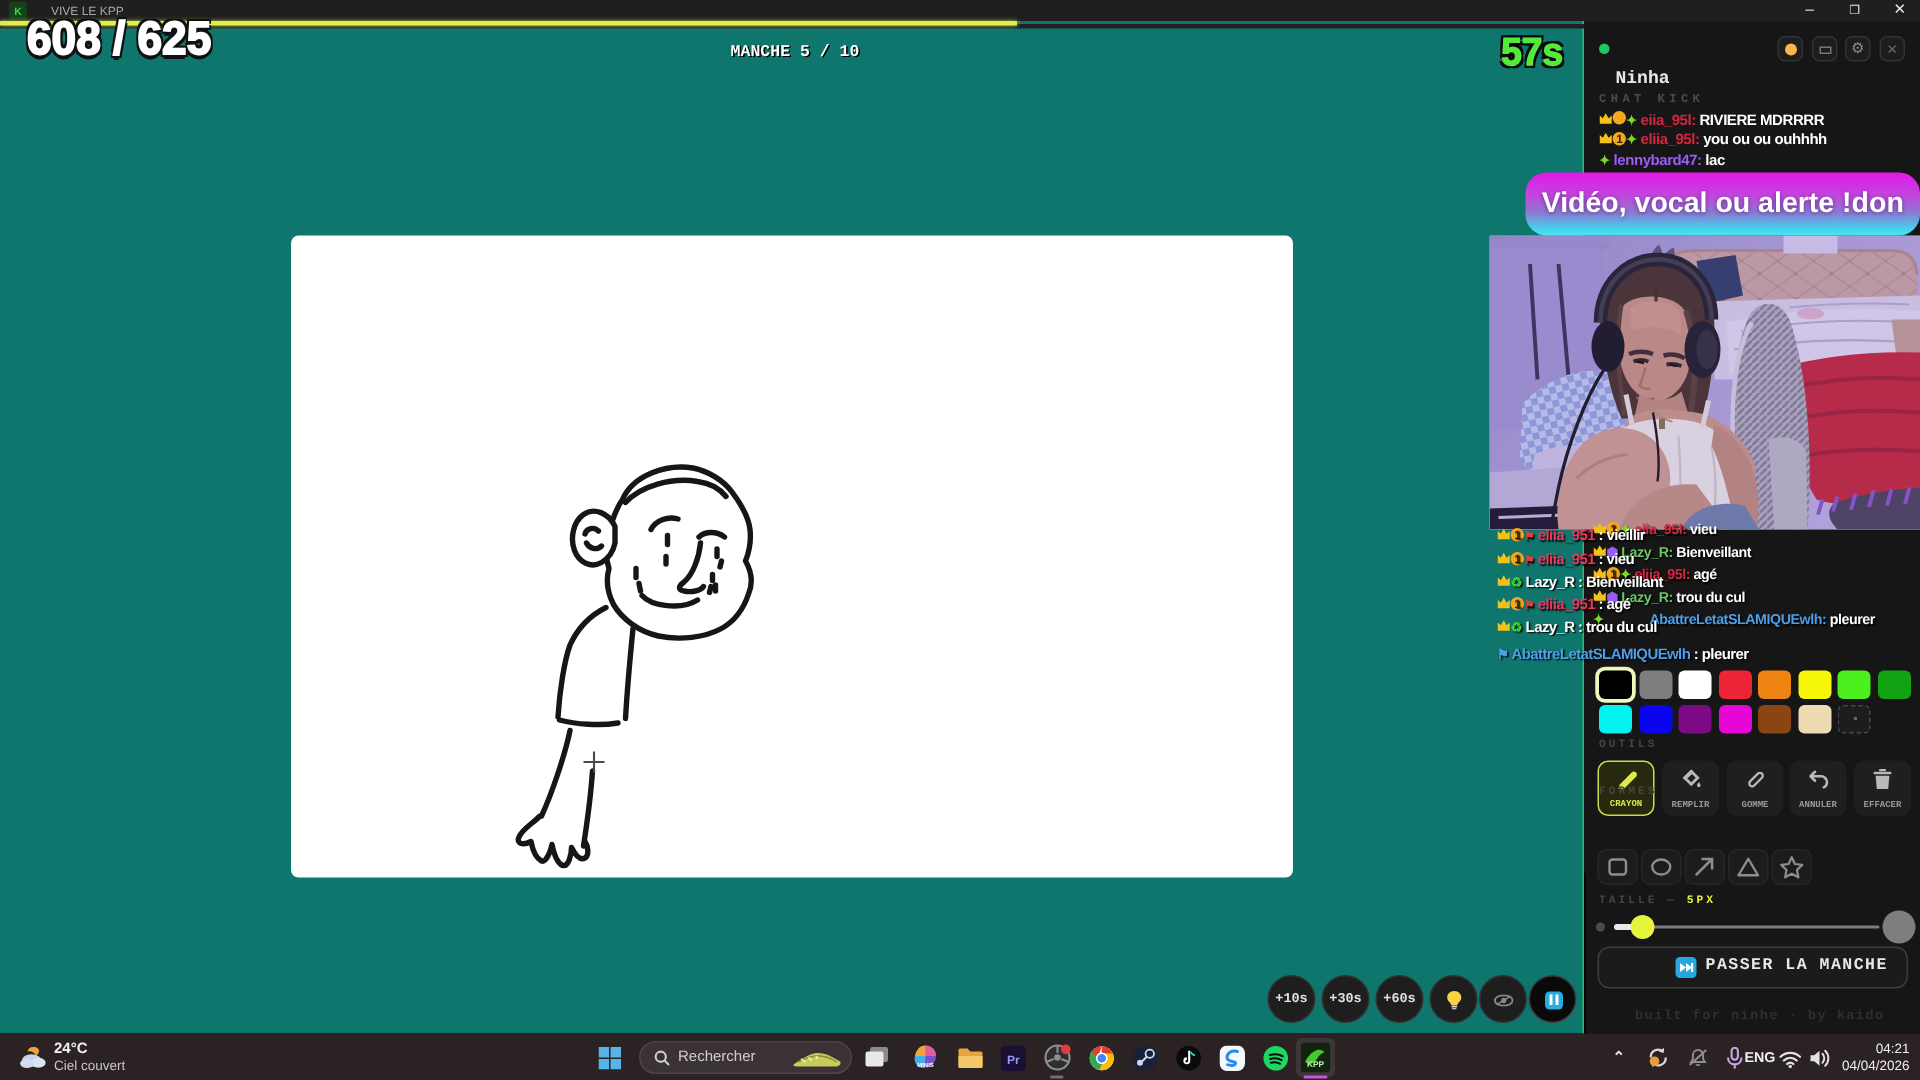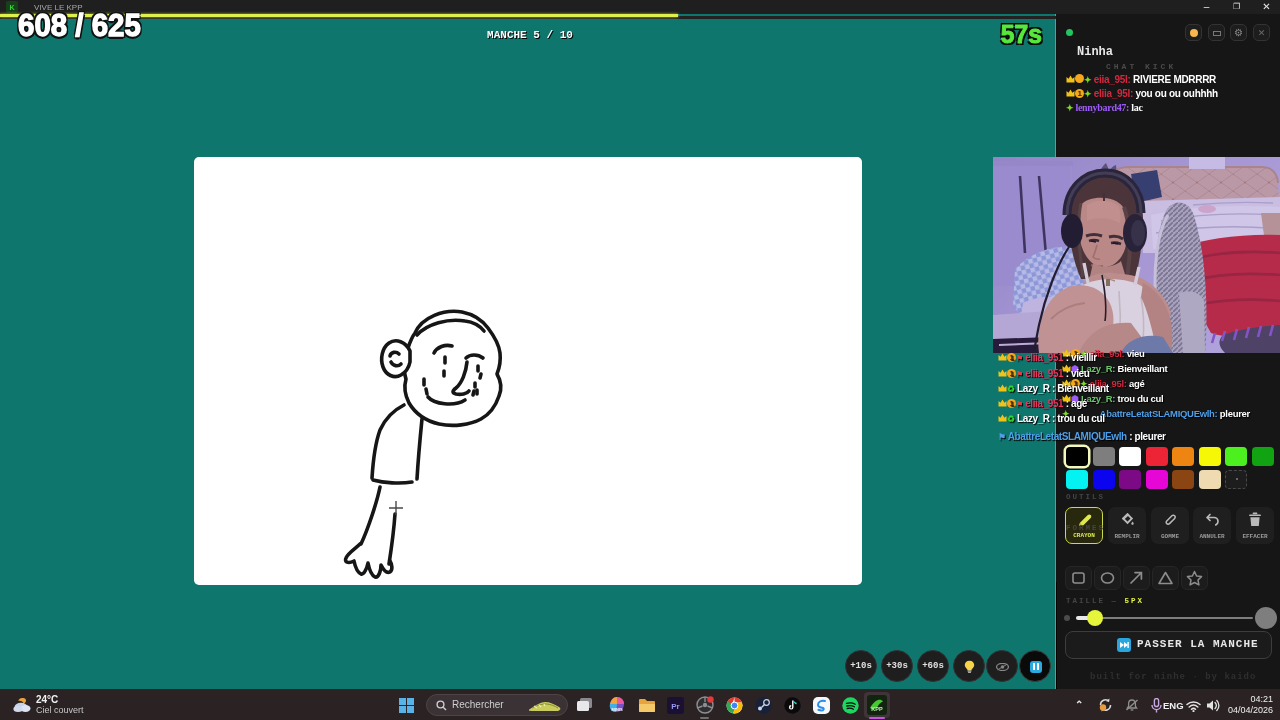--- a/index.html
+++ b/index.html
@@ -28,21 +28,21 @@
   
   .rbtn { position:absolute; top:636px; width:32px; height:32px; border-radius:50%; background:#1e1e1e; border:1px solid #313131;
           color:#e0e0e0; font-family:"Liberation Mono",monospace; font-weight:bold; font-size:9px; text-align:center; line-height:30px; }
 
   
   #sidebar { position:absolute; left:1057px; top:14px; width:223px; height:675px; background:#161616; }
   #ninhadot { position:absolute; left:1066px; top:29px; width:7px; height:7px; border-radius:50%; background:#22c55e; }
   #ninhatxt { position:absolute; left:1077px; top:27px; font-family:"Liberation Mono",monospace; font-size:12px; font-weight:bold; color:#e8e8e8;margin-top:18px; }
   .topbtn { position:absolute; top:24px; width:17px; height:17px; border-radius:5px; border:1px solid #333; background:#1d1d1d; }
 
-  #chatkick { position:absolute; left:1066px; top:62px; font-family:"Liberation Mono",monospace; font-size:8px; font-weight:bold; color:#4b4b4b; letter-spacing:3px;margin-left:40px; }
+  #chatkick { position:absolute; left:1066px; top:62px; font-family:"Liberation Mono",monospace; font-size:8px; font-weight:bold; color:#4b4b4b; letter-spacing:3px; }
   .kmsg { position:absolute; left:1066px; font-size:10px; letter-spacing:-0.3px; font-weight:bold; color:#fff; white-space:nowrap; }
 
   
   .seclabel { position:absolute; left:1066px; font-family:"Liberation Mono",monospace; font-size:7.5px; font-weight:bold; color:#454545; letter-spacing:2px; }
 
   
   .sw { position:absolute; width:22px; height:19px; border-radius:4px; }
 
   
   .tool { position:absolute; top:507px; width:38px; height:37px; border-radius:7px; background:#1f1f1f; }
@@ -181,21 +181,21 @@
   <div class="topbtn" style="left:1230px;color:#8a8a8a;font-size:10px;text-align:center;line-height:16px;">⚙</div>
   <div class="topbtn" style="left:1253px;color:#6a6a6a;font-size:9px;text-align:center;line-height:16px;">✕</div>
 
   <div id="chatkick">CHAT KICK</div>
   <div class="kmsg" style="top:74px;"><svg width="9" height="8" viewBox="0 0 9 8" style="vertical-align:0;">
         <path d="M0.5 7.5 L0.5 2 L2.6 3.8 L4.5 0.5 L6.4 3.8 L8.5 2 L8.5 7.5 Z" fill="#f2c218"></path>
       </svg><span style="display:inline-block;width:9px;height:9px;border-radius:50%;background:#f5a81c;"></span><span class="gem">✦</span> <span style="color:#d4273f;">eiia_95l:</span> RIVIERE MDRRRR</div>
   <div class="kmsg" style="top:88px;"><svg width="9" height="8" viewBox="0 0 9 8" style="vertical-align:0;">
         <path d="M0.5 7.5 L0.5 2 L2.6 3.8 L4.5 0.5 L6.4 3.8 L8.5 2 L8.5 7.5 Z" fill="#f2c218"></path>
       </svg><span class="badge1">1</span><span class="gem">✦</span> <span style="color:#d4273f;">eliia_95l:</span> you ou ou ouhhhh</div>
-  <div class="kmsg" style="top:102px;font-family:Liberation Serif, serif;"><span class="gem">✦</span> <span style="color:#9b5cf6;">lennybard47:</span> lac</div>
+  <div class="kmsg" style="top:102px;"><span class="gem">✦</span> <span style="color:#9b5cf6;">lennybard47:</span> lac</div>
 
   <div class="sw" style="left:1066px;top:447px;background:#000;box-shadow:0 0 0 2.5px #f2f7bb;"></div>
   <div class="sw" style="left:1093px;top:447px;background:#7e7e7e;"></div>
   <div class="sw" style="left:1119px;top:447px;background:#ffffff;"></div>
   <div class="sw" style="left:1146px;top:447px;background:#ec2436;"></div>
   <div class="sw" style="left:1172px;top:447px;background:#ee8411;"></div>
   <div class="sw" style="left:1199px;top:447px;background:#f6f607;"></div>
   <div class="sw" style="left:1225px;top:447px;background:#4cf01f;"></div>
   <div class="sw" style="left:1252px;top:447px;background:#12a312;"></div>
   <div class="sw" style="left:1066px;top:470px;background:#04f2f2;"></div>
@@ -279,20 +279,23 @@
         <g fill="#fff">
           <path d="M3 4 L7 7 L3 10 Z"></path>
           <path d="M7 4 L11 7 L7 10 Z"></path>
           <rect x="10.4" y="4" width="1.4" height="6"></rect>
         </g>
       </svg>
   </div>
   <div class="abs mono" style="left:1137px;top:638px;font-size:11px;font-weight:bold;color:#e8e8e8;letter-spacing:1px;">PASSER LA MANCHE</div>
   <div class="abs mono" style="left:1090px;top:672px;font-size:9px;font-weight:bold;color:#2f2f2f;letter-spacing:1px;">built for ninhe · by kaido</div>
 
+  <div id="banner">
+      <div id="bannertxt">Vidéo, vocal ou alerte !don</div>
+    </div>
 
   <div id="webcam">
     <svg width="287" height="196" viewBox="0 0 287 196">
       <defs>
         <linearGradient id="wall" x1="0" y1="0" x2="1" y2="0.6">
           <stop offset="0" stop-color="#9a90c6"></stop>
             <stop offset="0.55" stop-color="#b0a5d6"></stop>
             <stop offset="1" stop-color="#bcb2de"></stop>
         </linearGradient>
         <pattern id="gingham" width="9" height="9" patternUnits="userSpaceOnUse" patternTransform="rotate(-14)">

